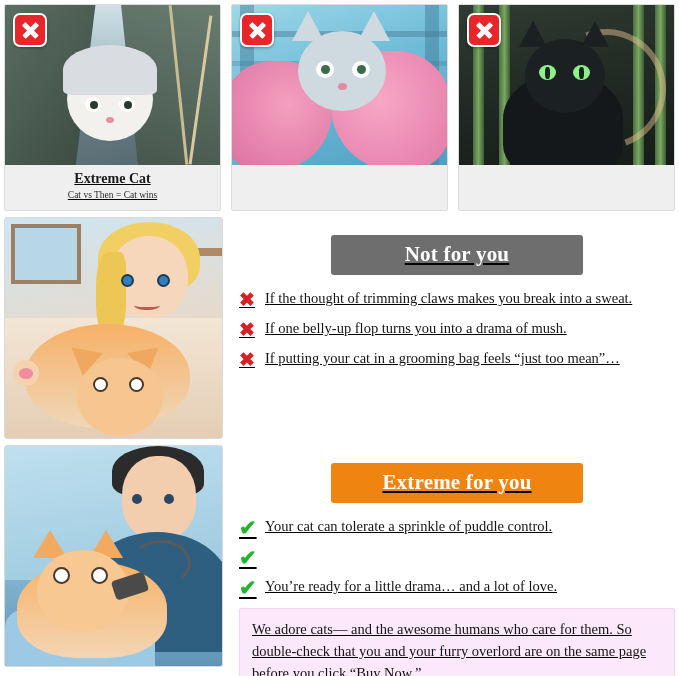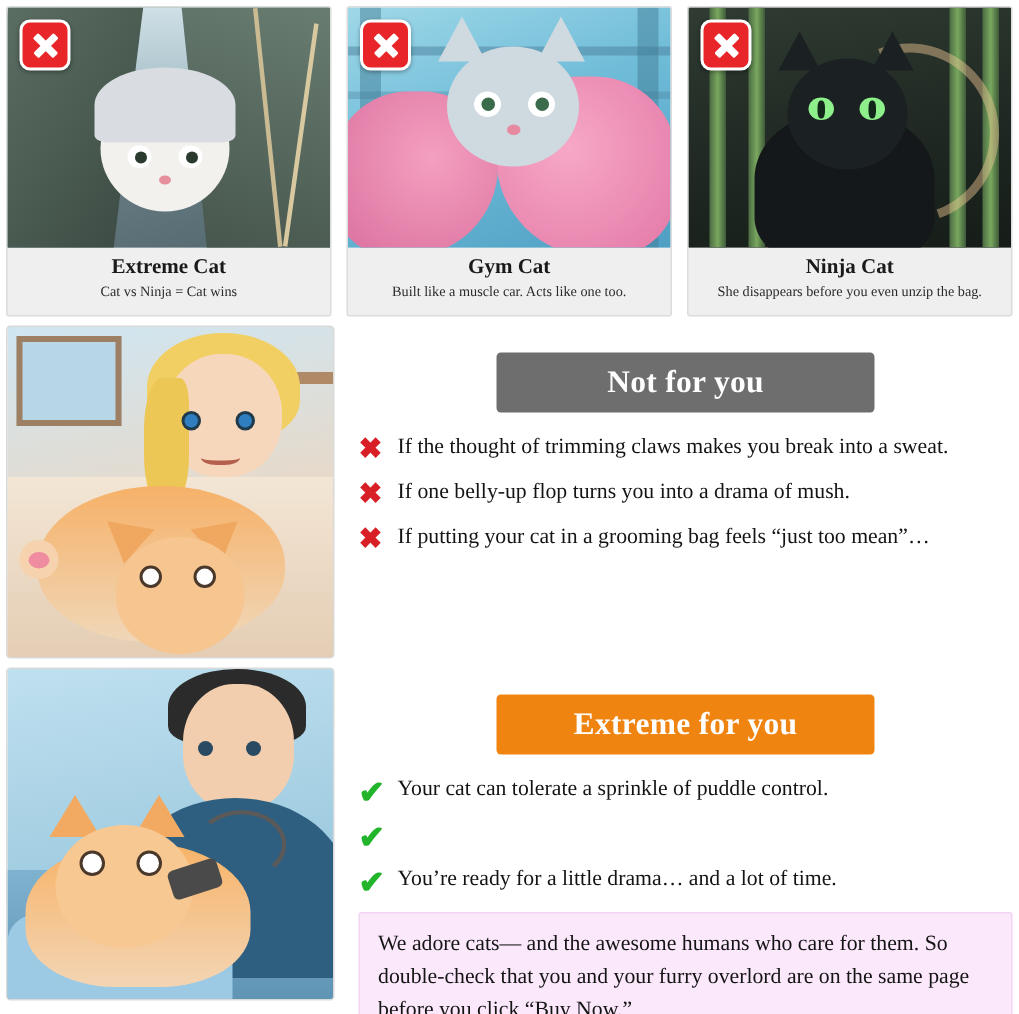--- a/index.html
+++ b/index.html
@@ -13,20 +13,21 @@
     height: 676px;
     font-family: "Liberation Serif", serif;
     overflow: hidden;
   }
 
   .page {
     width: 679px;
     height: 676px;
     position: relative;
     background: #ffffff;
+    text-decoration: underline;
   }
 
   
   .top-row {
     display: flex;
     gap: 10px;
     padding: 4px 4px 0 4px;
   }
   .card {
     width: 219px;
@@ -281,21 +282,21 @@
           <div class="tcat-eye" style="left:80px;top:92px;width:16px;height:15px;"></div>
           <div class="tcat-eye" style="left:114px;top:92px;width:16px;height:15px;"></div>
           <div class="tcat-pup" style="left:85px;top:96px;width:8px;height:8px;background:#2b3a2f;"></div>
           <div class="tcat-pup" style="left:119px;top:96px;width:8px;height:8px;background:#2b3a2f;"></div>
           <div style="position:absolute;left:101px;top:112px;width:8px;height:6px;background:#e5909c;border-radius:50%;"></div>
         </div>
         <div class="x-badge"></div>
       </div>
       <div class="card-caption">
         <div class="card-title">Extreme Cat</div>
-        <div class="card-sub">Cat vs Ninja = Cat wins</div>
+        <div class="card-sub">Cat vs Then = Cat wins</div>
       </div>
     </div>
 
     <div class="card">
       <div class="card-art a2">
         <div class="art-bg a2">
           <div class="bar"></div>
           <div class="bar2"></div>
           <div class="pillar"></div>
           <div class="pillar r"></div>
@@ -305,24 +306,20 @@
           <div style="position:absolute;left:60px;top:6px;width:0;height:0;border-left:16px solid transparent;border-right:16px solid transparent;border-bottom:30px solid #cfd9e0;"></div>
           <div style="position:absolute;left:126px;top:6px;width:0;height:0;border-left:16px solid transparent;border-right:16px solid transparent;border-bottom:30px solid #cfd9e0;"></div>
           <div class="tcat-eye" style="left:84px;top:56px;width:18px;height:17px;"></div>
           <div class="tcat-eye" style="left:120px;top:56px;width:18px;height:17px;"></div>
           <div class="tcat-pup" style="left:89px;top:60px;width:9px;height:9px;background:#3a6b4a;"></div>
           <div class="tcat-pup" style="left:125px;top:60px;width:9px;height:9px;background:#3a6b4a;"></div>
           <div style="position:absolute;left:106px;top:78px;width:9px;height:7px;background:#e58aa0;border-radius:50%;"></div>
         </div>
         <div class="x-badge"></div>
       </div>
-      <div class="card-caption">
-        <div class="card-title">Gym Cat</div>
-        <div class="card-sub">Built like a muscle car. Acts like one too.</div>
-      </div>
     </div>
 
     <div class="card">
       <div class="card-art a3">
         <div class="art-bg a3">
           <div class="bamboo b1"></div>
           <div class="bamboo b2"></div>
           <div class="bamboo b3"></div>
           <div class="bamboo b4"></div>
           <div class="lantern"></div>
@@ -331,24 +328,20 @@
           <div class="tcat-head" style="left:66px;top:34px;width:80px;height:74px;background:#1b2022;"></div>
           <div style="position:absolute;left:60px;top:16px;width:0;height:0;border-left:14px solid transparent;border-right:14px solid transparent;border-bottom:26px solid #1b2022;"></div>
           <div style="position:absolute;left:122px;top:16px;width:0;height:0;border-left:14px solid transparent;border-right:14px solid transparent;border-bottom:26px solid #1b2022;"></div>
           <div class="tcat-eye" style="left:80px;top:60px;width:17px;height:15px;background:#8ef08a;"></div>
           <div class="tcat-eye" style="left:114px;top:60px;width:17px;height:15px;background:#8ef08a;"></div>
           <div class="tcat-pup" style="left:86px;top:62px;width:5px;height:12px;background:#12261a;border-radius:40%;"></div>
           <div class="tcat-pup" style="left:120px;top:62px;width:5px;height:12px;background:#12261a;border-radius:40%;"></div>
         </div>
         <div class="x-badge"></div>
       </div>
-      <div class="card-caption">
-        <div class="card-title">Ninja Cat</div>
-        <div class="card-sub">She disappears before you even unzip the bag.</div>
-      </div>
     </div>
   </div>
 
   <div class="mid-section">
     <div class="side-art m1">
       <div class="window"></div>
       <div class="shelf"></div>
       <div class="bed"></div>
       <div class="girl-hair"></div>
       <div class="girl-head"></div>
@@ -408,20 +401,20 @@
       <ul class="points">
         <li>
           <span class="mark ck">✔</span>
           <span class="ptext">Your cat can tolerate a sprinkle of puddle control.</span>
         </li>
         <li>
           <span class="mark ck">✔</span>
         </li>
         <li>
           <span class="mark ck">✔</span>
-          <span class="ptext">You’re ready for a little drama… and a lot of time.</span>
+          <span class="ptext">You’re ready for a little drama… and a lot of love.</span>
         </li>
       </ul>
       <div class="note">We adore cats— and the awesome humans who care for them. So double-check that you and your furry overlord are on the same page before you click “Buy Now.”</div>
     </div>
   </div>
 
 </div>
 
 </body></html>

